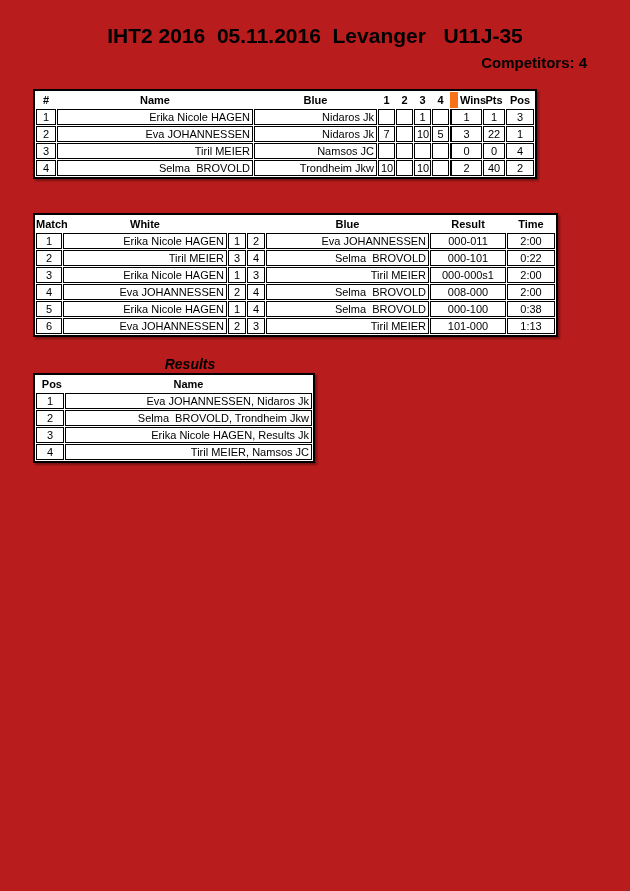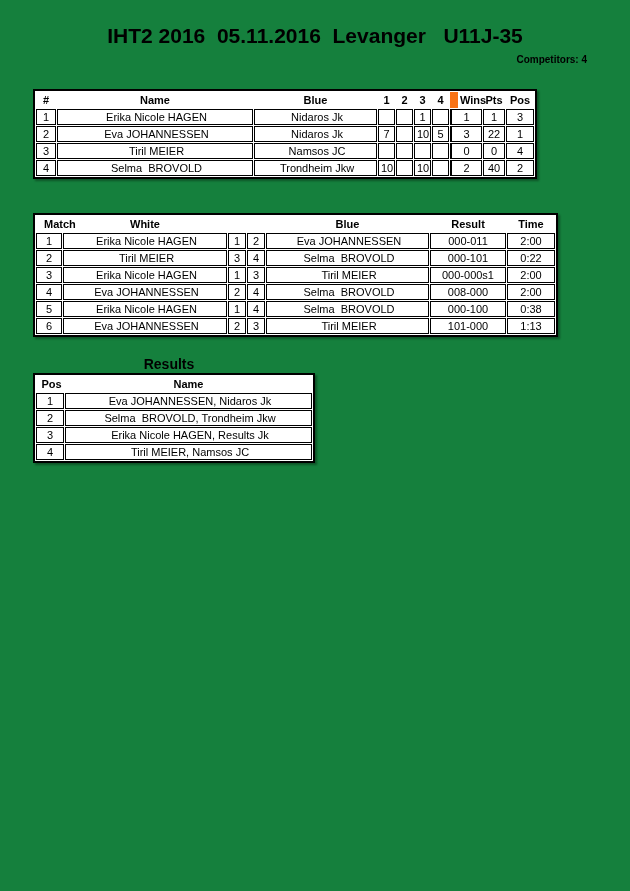--- a/index.html
+++ b/index.html
@@ -3,37 +3,37 @@
 <meta charset="utf-8">
 <style>
   * { box-sizing: border-box; }
   html, body { margin: 0; padding: 0; }
   body {
     width: 630px; height: 891px;
     background: #ffffff;
     font-family: "Liberation Sans", "DejaVu Sans", sans-serif;
     color: #000000;
   }
-  .page { position: relative; width: 630px; height: 891px; overflow: hidden; background: #15803d; }
+  .page { position: relative; width: 630px; height: 891px; overflow: hidden; background: #b91c1c; }
 
   .title {
     position: absolute; top: 24px; left: 0; width: 100%;
     text-align: center; font-size: 21px; font-weight: bold; white-space: pre;
   }
   .comp-count {
     position: absolute; top: 54px; right: 43px;
-    font-size: 10px; font-weight: bold; white-space: pre;
+    font-size: 15px; font-weight: bold; white-space: pre;
   }
   .section-heading {
     position: absolute; text-align: center;
     font-size: 14px; font-weight: bold; white-space: pre;
   }
   #h-competitors { top: 68px;  left: 33px; width: 424px; }
   #h-matches     { top: 196px; left: 33px; width: 525px; }
-  #h-results     { top: 356px; left: 28px; width: 282px; }
+  #h-results     { top: 356px; left: 49px; width: 282px; font-style: italic; }
 
   table {
     position: absolute;
     border-collapse: separate;
     border-spacing: 1px;
     border: 2px solid #000;
     table-layout: fixed;
     background: #fff;
     box-shadow: 2px 2px 2px rgba(0,0,0,0.35);
   }
@@ -46,22 +46,22 @@
     font-size: 11px;
     padding: 0 2px;
     white-space: pre;
     overflow: visible;
     vertical-align: middle;
   }
   th { border: none; font-weight: bold; }
   td { border: 1px solid #000; font-weight: normal; }
 
   .ac { text-align: center; }
-  .al { text-align: center; padding-left: 5px; }
-  .ah { text-align: left; padding-left: 8px; }
+  .al { text-align: right; padding-left: 5px; }
+  .ah { text-align: left; padding-left: 0; }
   th.thick-left { border-left: 8px solid #f97316; }
   td.thick-left { border-left: 2px solid #000; }
 </style>
 </head>
 <body>
 
 <div class="page">
 
   <div class="title">IHT2 2016  05.11.2016  Levanger   U11J-35</div>
   <div class="comp-count">Competitors: 4</div>

